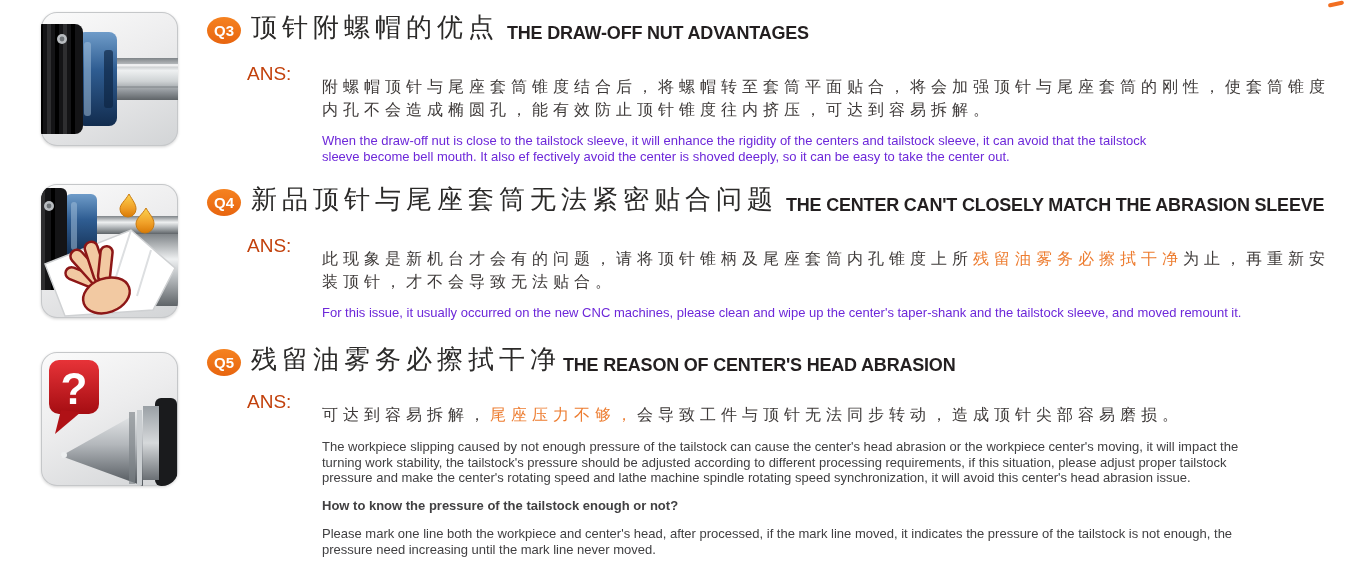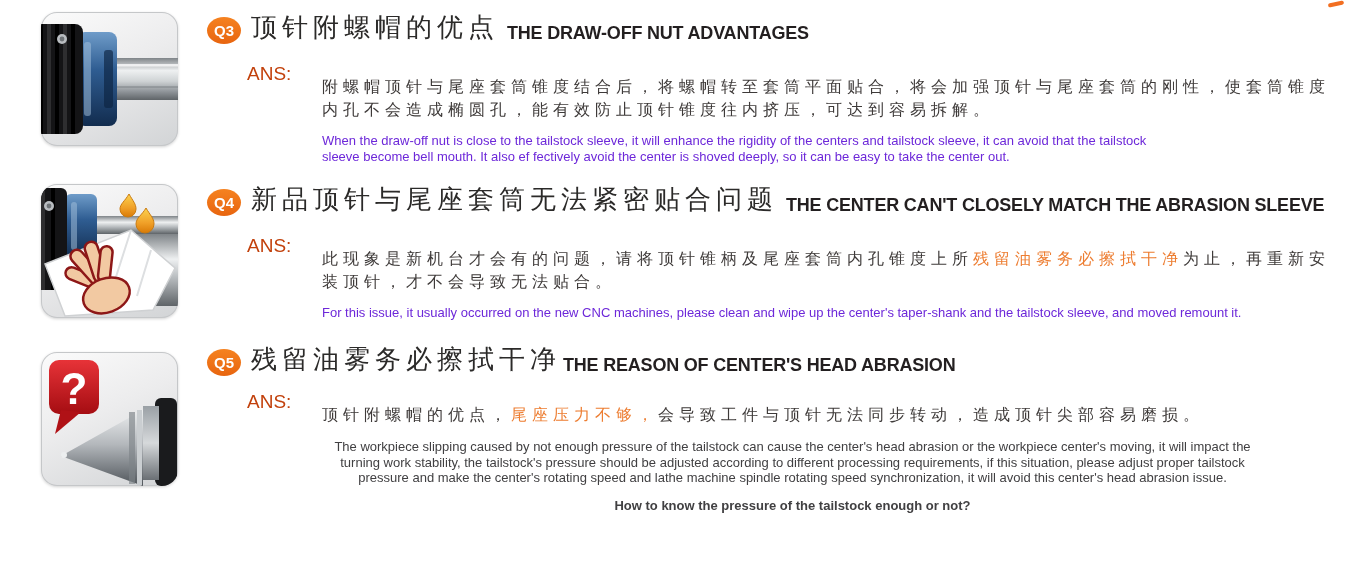--- a/index.html
+++ b/index.html
@@ -49,21 +49,21 @@
   .en-block{margin-top:8px;}
   .en-block p{font-size:13px;line-height:1.22;color:#414042;}
   .en-bold{font-weight:bold;}
   .w835{max-width:835px;}
   .w950{max-width:950px;}
   .w965{max-width:965px;}
   .decor-dash{
     position:absolute;top:2px;right:9px;width:16px;height:4px;border-radius:2px;
     background:#f26f21;transform:rotate(-12deg);
   }
-  .t2{margin-top:8px;text-align:center;}
+  .t2{margin-top:8px;}
 </style>
 </head>
 <body>
 
 <div class="decor-dash"></div>
 
 <div class="entry" style="top:12px">
   <div class="thumb">
     <svg viewBox="0 0 137 134" width="137" height="134">
       <defs>
@@ -212,21 +212,22 @@
   </div>
   <div class="content">
     <div class="header">
       <span class="badge">Q5</span>
       <span class="title-zh">残留油雾务必擦拭干净</span>
       <span class="title-en" style="margin-left:2px">THE REASON OF CENTER'S HEAD ABRASION</span>
     </div>
     <div class="answer tight">
       <span class="ans-label">ANS:</span>
       <div class="answer-body">
-        <p class="zh"><span>顶针附螺帽的优点，</span><span class="hl">尾座压力不够，</span><span>会导致工件与顶针无法同步转动，造成顶针尖部容易磨损。</span></p>
+        <p class="zh"><span>可达到容易拆解，</span><span class="hl">尾座压力不够，</span><span>会导致工件与顶针无法同步转动，造成顶针尖部容易磨损。</span></p>
         <div class="en-block w965 t2">
           <p>The workpiece slipping caused by not enough pressure of the tailstock can cause the center's head abrasion or the workpiece center's moving, it will impact the turning work stability, the tailstock's pressure should be adjusted according to different processing requirements, if this situation, please adjust proper tailstock pressure and make the center's rotating speed and lathe machine spindle rotating speed synchronization, it will avoid this center's head abrasion issue.</p>
           <p class="en-bold">How to know the pressure of the tailstock enough or not?</p>
+          <p>Please mark one line both the workpiece and center's head, after processed, if the mark line moved, it indicates the pressure of the tailstock is not enough, the pressure need increasing until the mark line never moved.</p>
         </div>
       </div>
     </div>
   </div>
 </div>
 
 </body></html>

